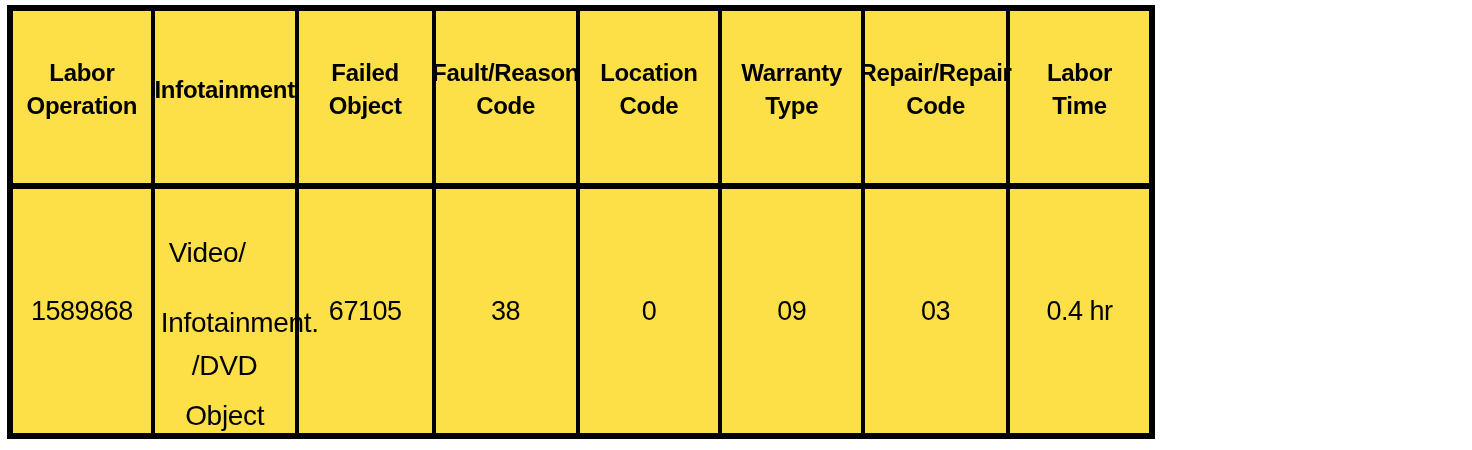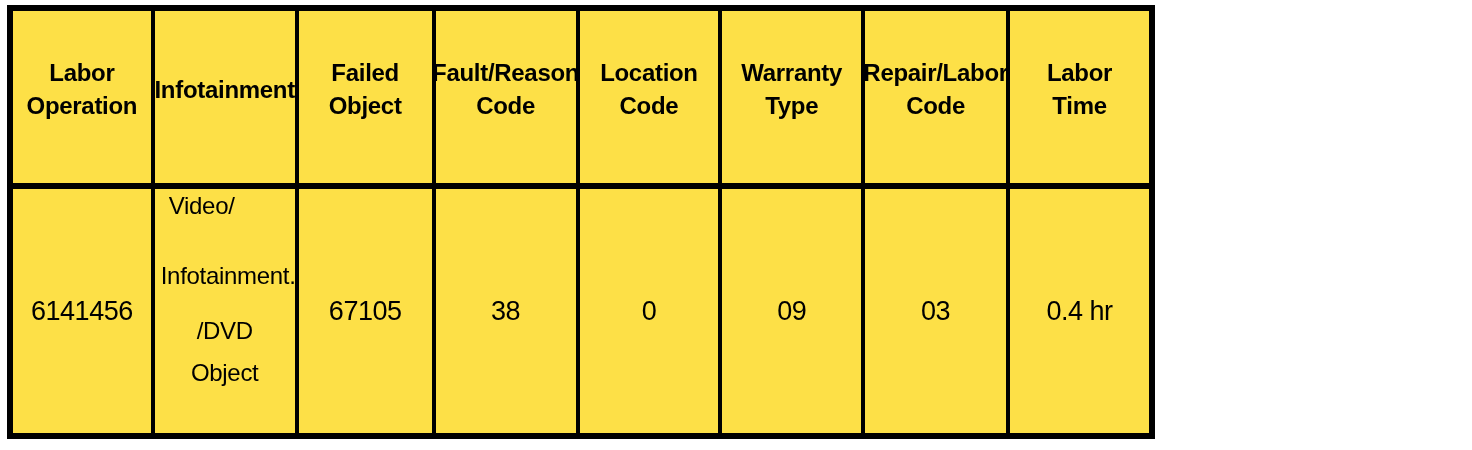--- a/index.html
+++ b/index.html
@@ -56,39 +56,39 @@
     vertical-align: middle;
     text-align: center;
     font-size: 27px;
     letter-spacing: -0.5px;
     padding: 0;
   }
   .desc {
     height: 240px;
     display: flex;
     flex-direction: column;
-    justify-content: flex-start;
-    font-size: 24px;
+    justify-content: flex-end;
+    font-size: 28px;
     letter-spacing: -0.3px;
     padding: 0 6px;
   }
   .desc .line {
     line-height: 30px;
     text-align: center;
   }
   .desc .line-first {
     text-align: left;
     padding-left: 8px;
     margin-bottom: 40px;
   }
   .desc .line-mid {
-    margin-bottom: 25px;
+    margin-bottom: 13px;
   }
   .desc .line-mid2 {
-    margin-bottom: 12px;
+    margin-bottom: 20px;
   }
 </style>
 </head>
 <body>
 
 <table class="doc-table">
   <colgroup>
     <col style="width:12.5%">
     <col style="width:12.6%">
     <col style="width:12.0%">
@@ -117,32 +117,32 @@
       </th>
       <th>
         <div class="hdr">Location
 Code</div>
       </th>
       <th>
         <div class="hdr">Warranty
 Type</div>
       </th>
       <th>
-        <div class="hdr">Repair/Labor
+        <div class="hdr">Repair/Repair
 Code</div>
       </th>
       <th>
         <div class="hdr">Labor
 Time</div>
       </th>
     </tr>
   </thead>
   <tbody>
     <tr>
-      <td>6141456</td>
+      <td>1589868</td>
       <td>
         <div class="desc">
           <div class="line line-first">Video/</div>
           <div class="line line-mid">Infotainment.</div>
           <div class="line line-mid2">/DVD</div>
           <div class="line">Object</div>
         </div>
       </td>
       <td>67105</td>
       <td>38</td>

